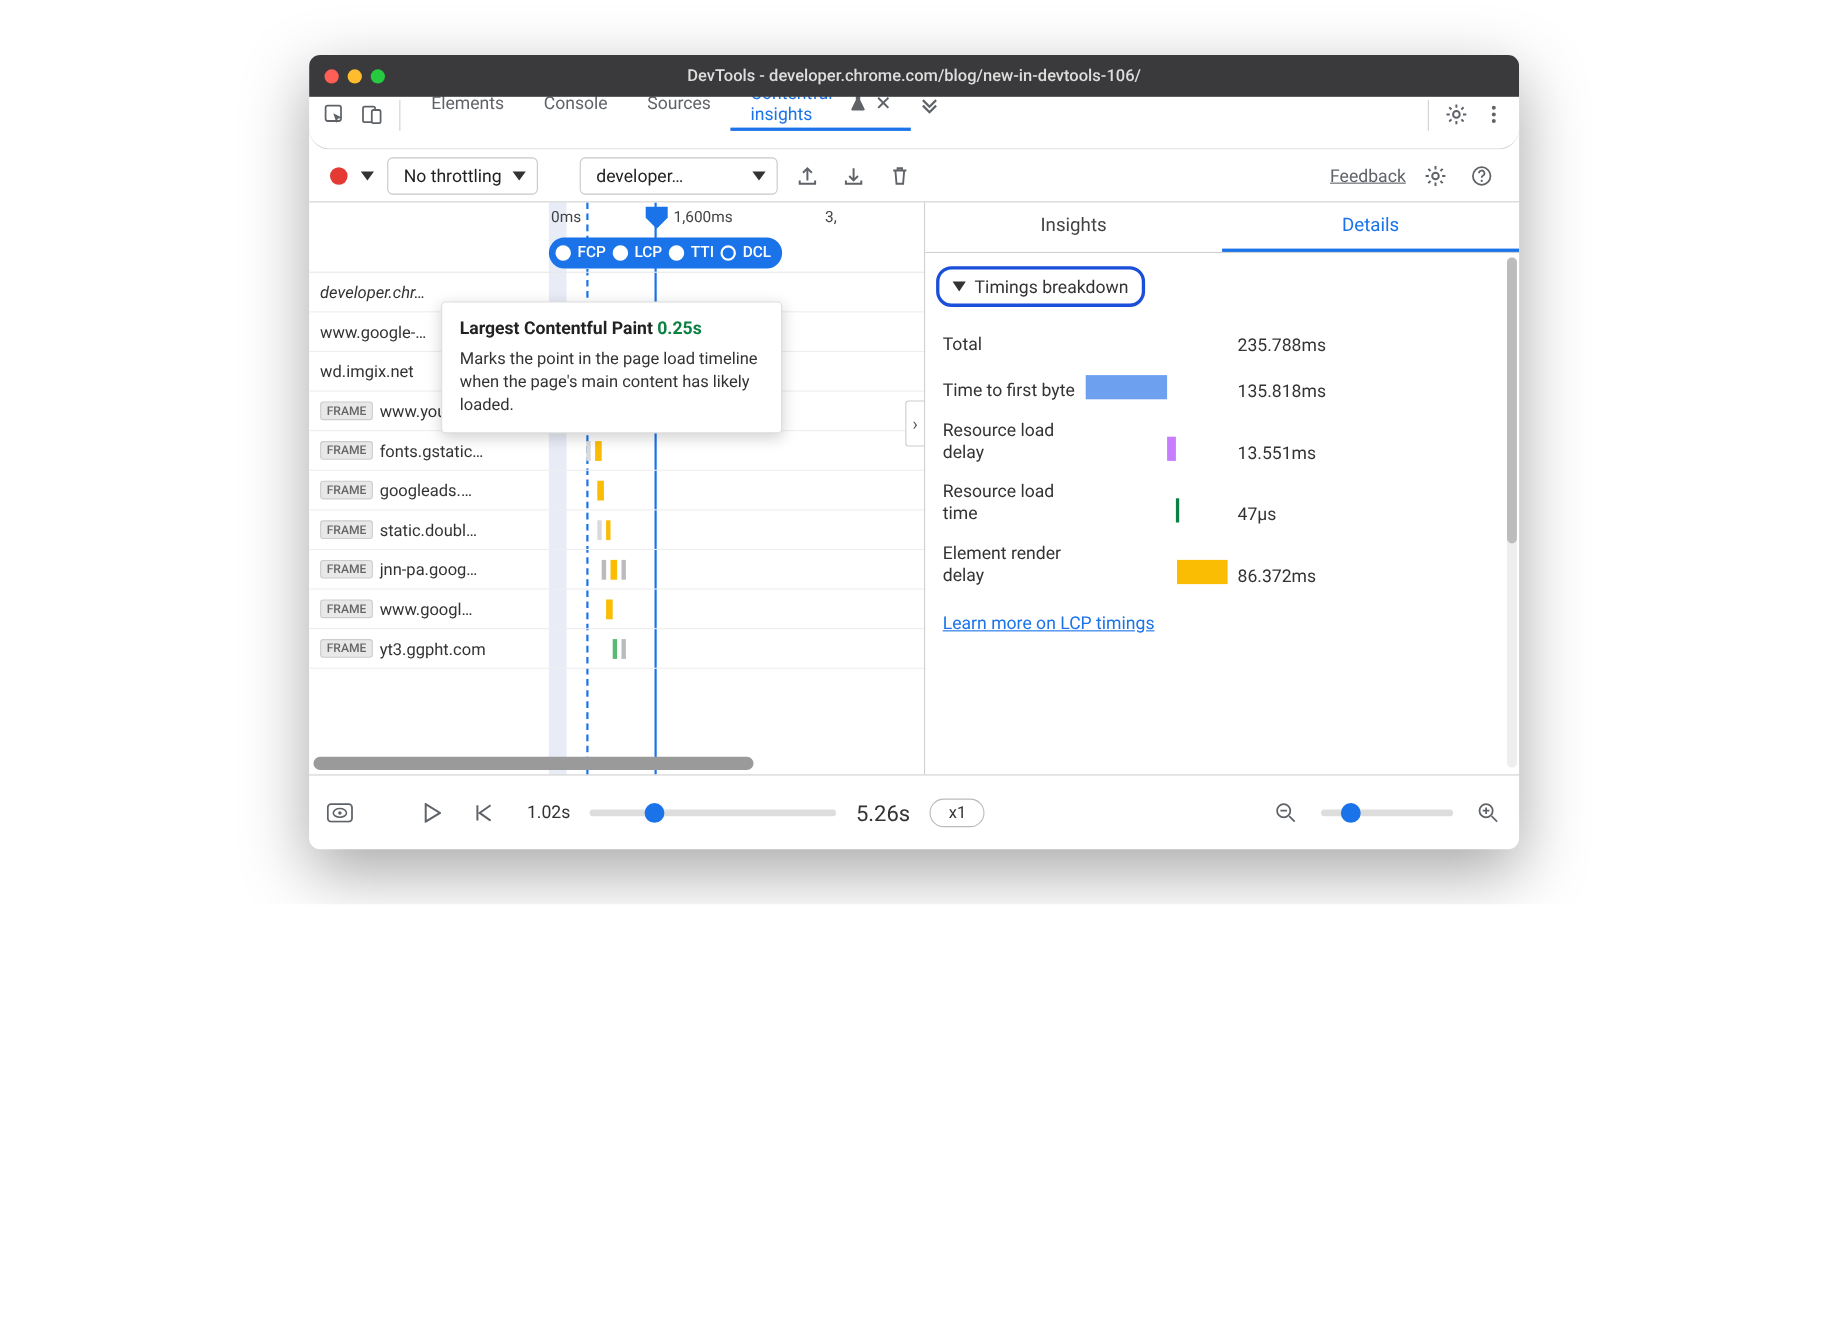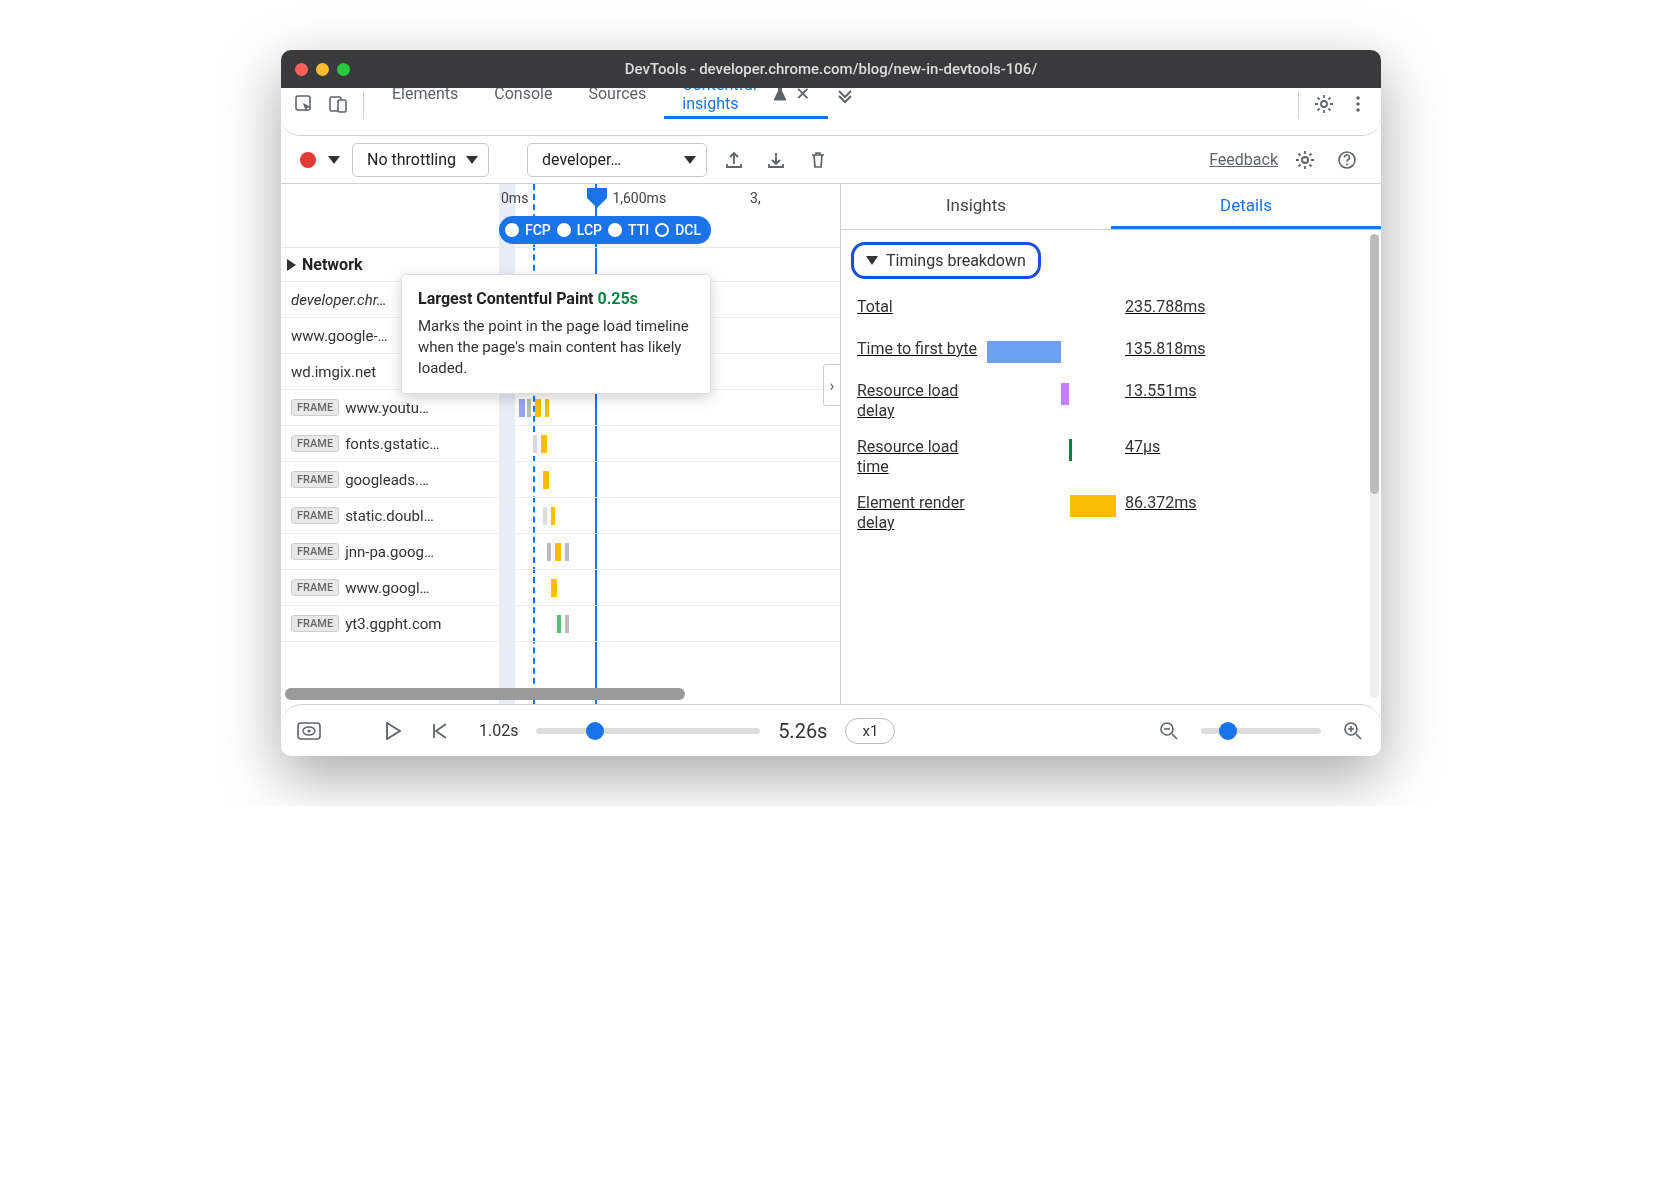--- a/index.html
+++ b/index.html
@@ -189,40 +189,40 @@
 .breakdown-header {
   display: inline-flex; align-items: center; gap: 8px; margin: 12px 10px 10px 10px;
   padding: 6px 12px; border: 3px solid #1a4fd9; border-radius: 14px;
   font-size: 16px; color: #333; cursor: pointer;
 }
 .triangle-down {
   width: 0; height: 0; border-left: 6px solid transparent; border-right: 6px solid transparent; border-top: 9px solid #333;
 }
 
 .metric-row {
-  display: flex; align-items: flex-start; padding: 8px 16px;  text-decoration: underline;
+  display: flex; align-items: flex-end; padding: 8px 16px; 
 }
 .metric-label { width: 130px; font-size: 16px; color: #333; line-height: 1.25; }
 .metric-bar-area { flex: 0 0 130px; position: relative; height: 26px; }
 .metric-bar { position: absolute; top: 2px; height: 22px; }
 .metric-value { font-size: 16px; color: #333; margin-left: 8px; }
 
 .learn-link { display: block; margin: 16px 16px 0 16px; color: #1a73e8; text-decoration: underline; font-size: 16px; cursor: pointer; }
 
 .rscroll { position: absolute; right: 2px; top: 50px; bottom: 6px; width: 9px; background: #eee; border-radius: 5px; }
 .rscroll-thumb { position: absolute; top: 0; width: 9px; height: 260px; background: #bcbcbc; border-radius: 5px; }
 
 
 .hscroll { position: absolute; left: 4px; right: 4px; bottom: 4px; height: 12px; background: transparent; }
 .hscroll-thumb { position: absolute; left: 0; width: 400px; height: 12px; background: #9a9a9a; border-radius: 6px; }
 
 
 .footer {
-  display: flex; align-items: center; height: 52px; border-top: 1px solid #d0d0d0;
-  padding: 0 14px; gap: 18px; border-radius: 21px;
+  display: flex; align-items: center; height: 68px; border-top: 1px solid #d0d0d0;
+  padding: 0 14px; gap: 18px;
 }
 .footer .fbtn {
   width: 28px; height: 28px; display: flex; align-items: center; justify-content: center;
   color: #5f6368; cursor: pointer;
 }
 .range-track {
   position: relative; height: 6px; background: #ddd; border-radius: 3px; flex: 1;
 }
 .range-thumb {
   position: absolute; top: -6px; width: 18px; height: 18px; border-radius: 50%;
@@ -385,24 +385,20 @@
               <div class="pill-dot"></div>
               <span>TTI</span>
             </div>
           <div class="pill-item">
               <div class="pill-dot ring"></div>
               <span>DCL</span>
             </div>
         </div>
       </div>
 
-      <div class="section-header">
-        <div class="triangle-right"></div>
-        <span>Network</span>
-      </div>
 
       <div class="network-rows" id="network-rows">
           <div class="nrow" style="position: relative; font-style: italic;">
             <span class="nrow-label">developer.chr…</span>
           </div>
           <div class="nrow" style="position: relative;">
             <span class="nrow-label">www.google-…</span>
           </div>
           <div class="nrow" style="position: relative;">
             <span class="nrow-label">wd.imgix.net</span>
@@ -511,20 +507,21 @@
             </div>
             <div class="metric-row">
               <div class="metric-label">Element render delay</div>
               <div class="metric-bar-area">
                 <div class="metric-bar" style="left:83.2px;width:46.05714285714286px;background:#fbbc04"></div>
               </div>
               <div class="metric-value">86.372ms</div>
             </div>
           </div>
 
+        <a class="learn-link">Learn more on LCP timings</a>
       </div>
 
       <div class="rscroll">
         <div class="rscroll-thumb"></div>
       </div>
     </div>
 
   </div>
 
   <div class="footer">

